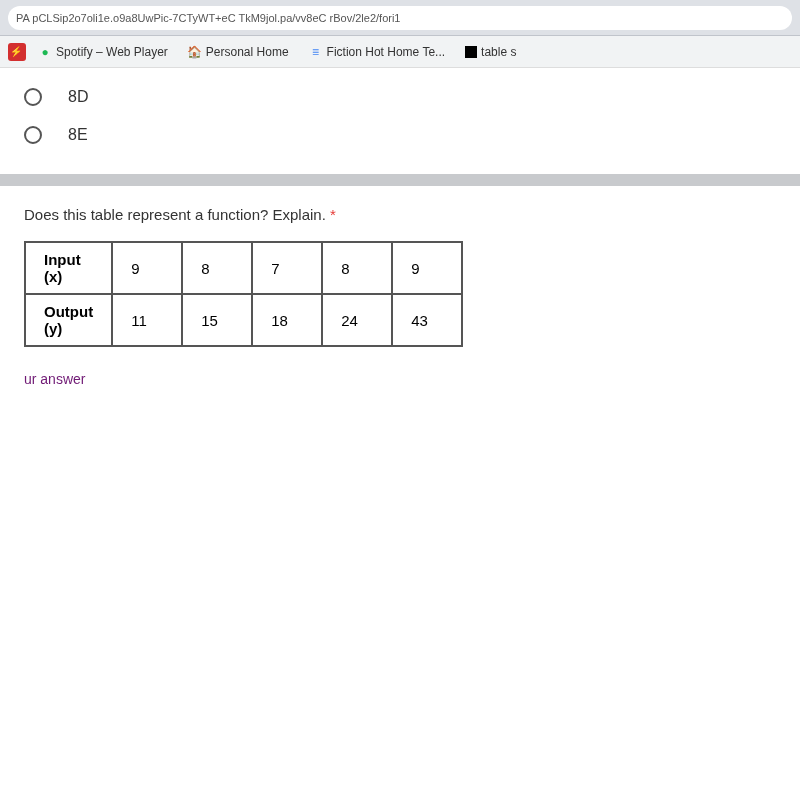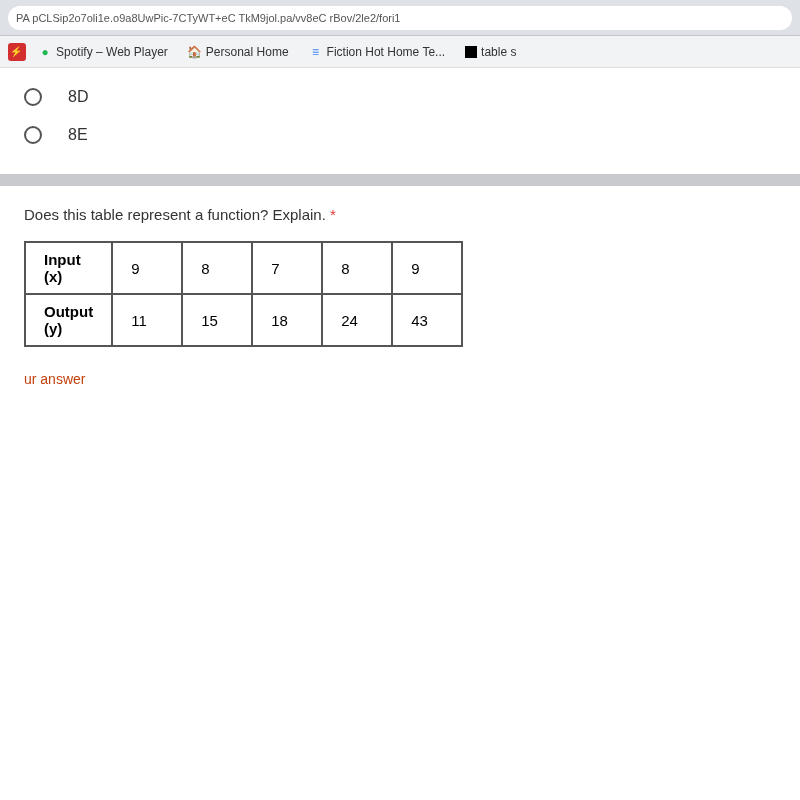--- a/index.html
+++ b/index.html
@@ -155,21 +155,21 @@
     }
 
     .function-table td {
       background: #fff;
       font-weight: normal;
     }
 
     
     .answer-area {
       font-size: 14px;
-      color: #c2410c;
+      color: #701a75;
       margin-top: 16px;
     }
   </style>
 </head>
 <body>
 
 <div class="browser-bar">
   <div class="url-bar">
     <span>PA pCLSip2o7oli1e.o9a8UwPic-7CTyWT+eC TkM9jol.pa/vv8eC rBov/2le2/fori1</span>
   </div>

